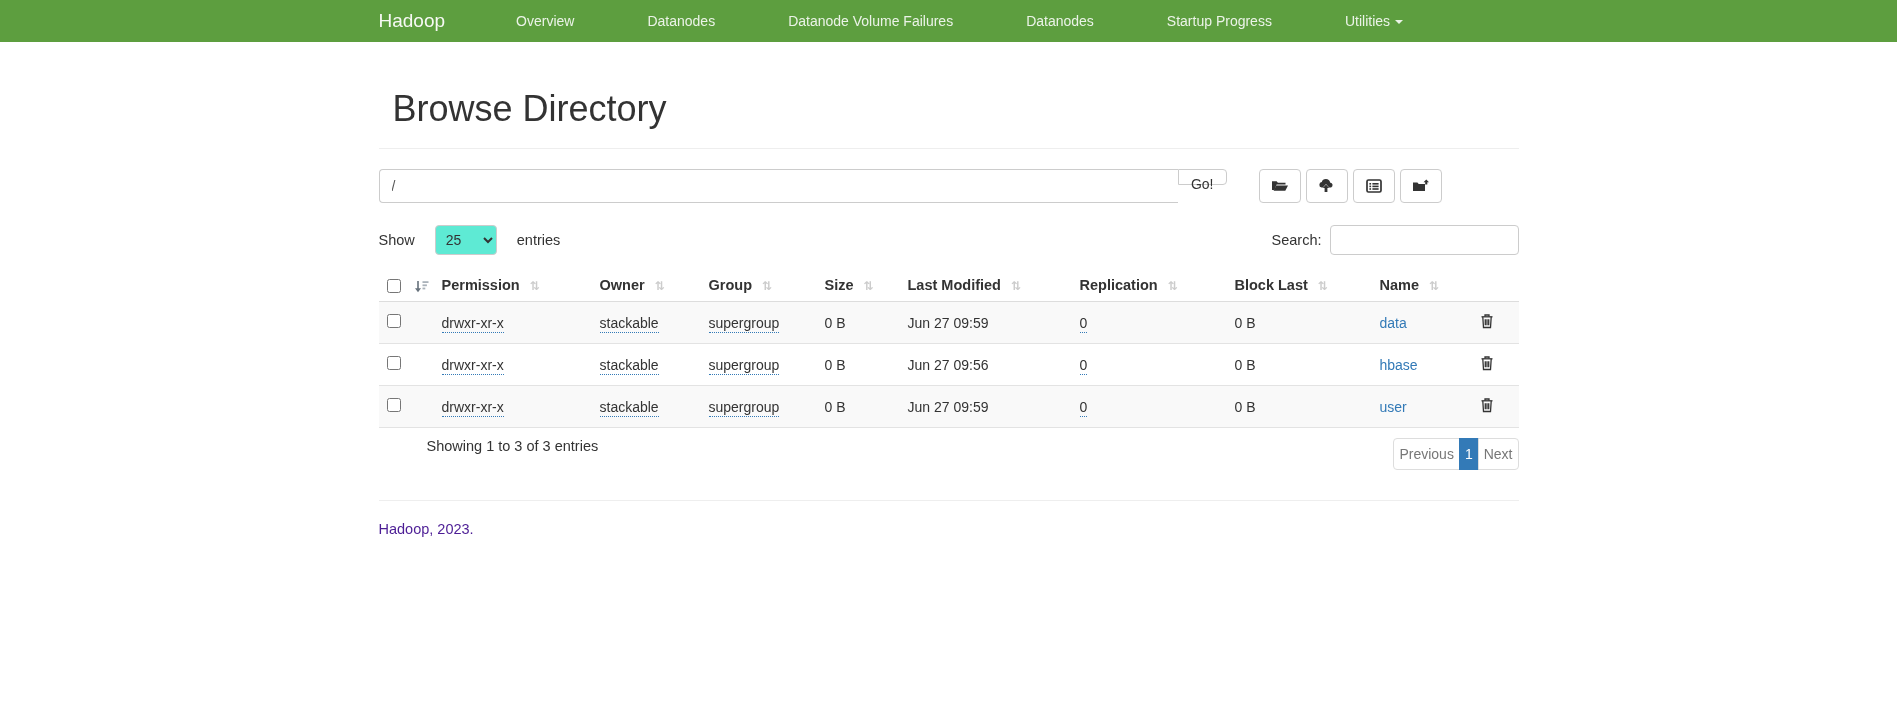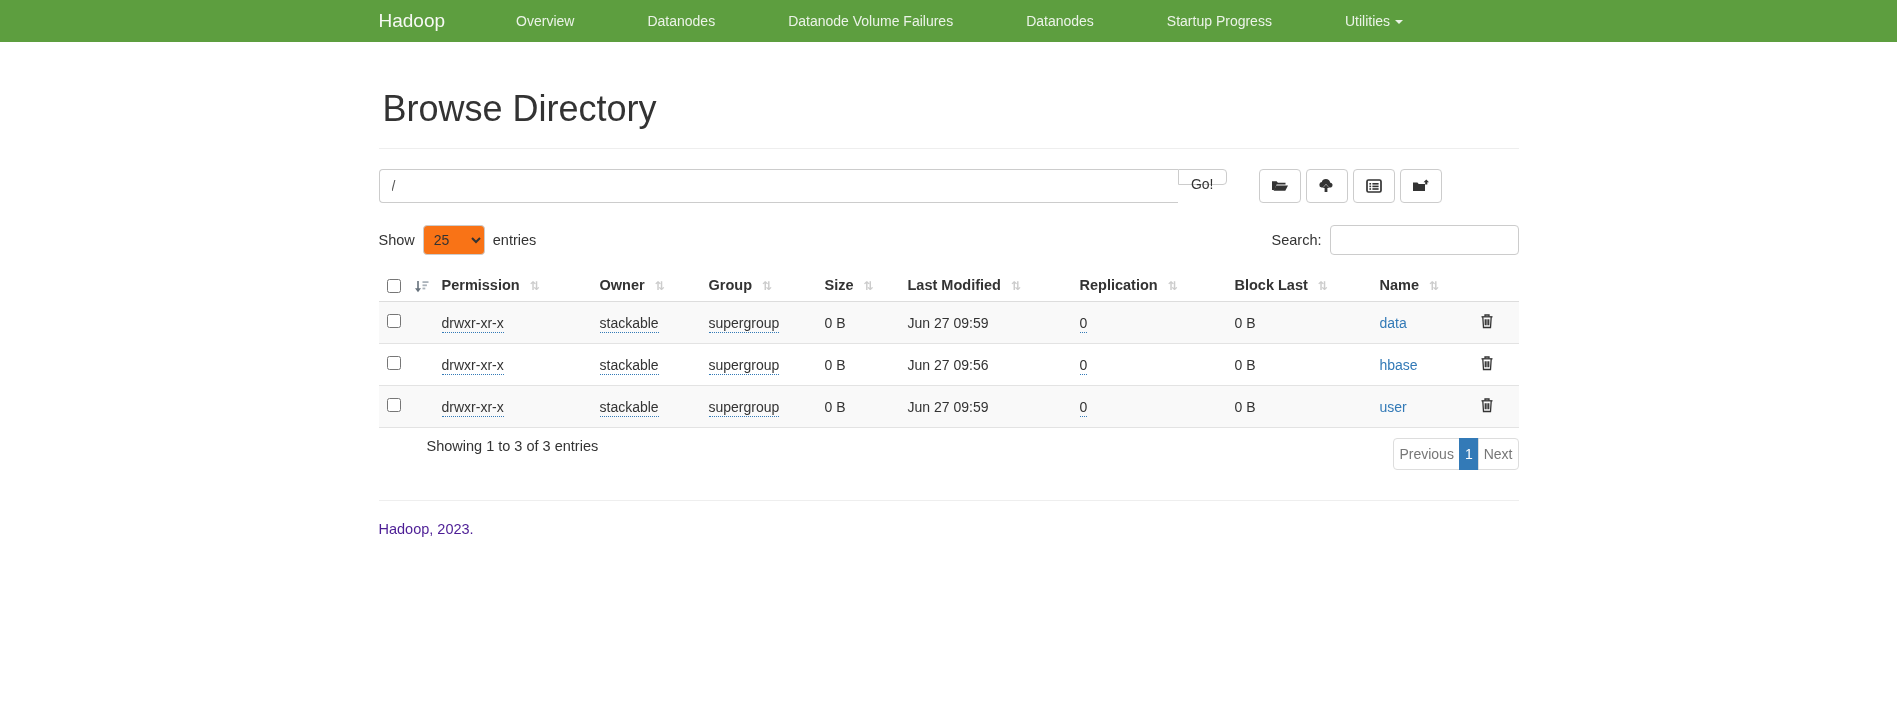--- a/index.html
+++ b/index.html
@@ -18,39 +18,39 @@
   }
   
   .navbar{height:42px;background:var(--navbar-bg);width:100%;}
   .navbar-inner{width:1140px;margin:0 auto;height:100%;display:flex;align-items:center;gap:45px;}
   .brand{font-size:19px;color:#f7f9f5;text-decoration:none;margin-right:12px;cursor:pointer;}
   .nav-item{color:rgba(255,255,255,.88);font-size:14px;padding:0 14px;line-height:42px;cursor:pointer;white-space:nowrap;}
   .caret{display:inline-block;margin-left:5px;vertical-align:middle;
     border-top:4px solid rgba(255,255,255,.88);border-left:4px solid transparent;border-right:4px solid transparent;}
   
   .container{width:1140px;margin:0 auto;}
-  h1{font-size:36px;font-weight:500;margin:46px 0 18px 4px;color:#333;}
+  h1{font-size:36px;font-weight:500;margin:46px 0 18px 14px;color:#333;}
   hr{border:none;border-top:1px solid #eee;margin:0;}
   
   .path-row{display:flex;align-items:flex-start;margin-top:20px;}
   .input-group{display:flex;width:848px;}
   .path-input{flex:1;height:34px;border:1px solid var(--border-gray);border-right:none;
     border-radius:4px 0 0 4px;padding:6px 12px;font-size:14px;color:#555;outline:none;
     font-family:"Liberation Sans",sans-serif;}
   .go-btn{height:16px;padding:6px 12px;background:#fff;border:1px solid var(--border-gray);
     border-radius:0 4px 4px 0;font-size:14px;color:#333;cursor:pointer;font-family:"Liberation Sans",sans-serif;}
   .action-buttons{display:flex;margin-left:32px;}
   .icon-btn{width:42px;height:34px;background:#fff;border:1px solid var(--border-gray);border-radius:4px;
     display:flex;align-items:center;justify-content:center;cursor:pointer;margin-right:5px;}
   .icon-btn:last-child{margin-right:0;}
   
   .controls-row{display:flex;justify-content:space-between;align-items:center;margin-top:22px;}
-  .show-group{display:flex;align-items:center;font-size:14.5px;}
+  .show-group{display:flex;align-items:center;font-size:14.5px;gap:12px;}
   .len-select{margin:0 8px;height:30px;width:62px;border:1px solid var(--border-gray);border-radius:4px;
-    font-size:14px;color:#333;padding:2px 6px;background:#f97316;font-family:"Liberation Sans",sans-serif;}
+    font-size:14px;color:#333;padding:2px 6px;background:#5eead4;font-family:"Liberation Sans",sans-serif;}
   .search-group{display:flex;align-items:center;font-size:14.5px;}
   .search-input{margin-left:8px;width:189px;height:30px;border:1px solid var(--border-gray);border-radius:4px;
     padding:4px 10px;font-size:14px;outline:none;font-family:"Liberation Sans",sans-serif;}
   
   table{width:100%;border-collapse:collapse;margin-top:14px;table-layout:fixed;}
   th{font-weight:bold;text-align:left;font-size:14.5px;padding:8px 8px;border-bottom:1px solid #ddd;cursor:pointer;white-space:nowrap;}
   td{padding:11px 8px;border-bottom:1px solid var(--table-line);font-size:14px;color:#333;white-space:nowrap;}
   tbody tr:nth-child(odd){background:#f9f9f9;}
   .sort-pair{color:#ccc;font-size:12px;margin-left:10px;font-family:"DejaVu Sans",sans-serif;}
   .editable{border-bottom:1px dotted var(--link-blue);cursor:pointer;padding-bottom:1px;}

